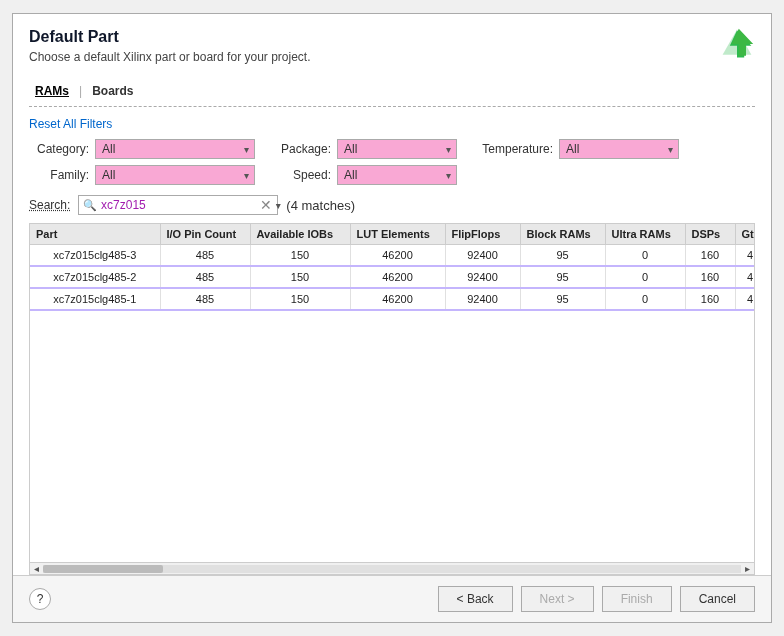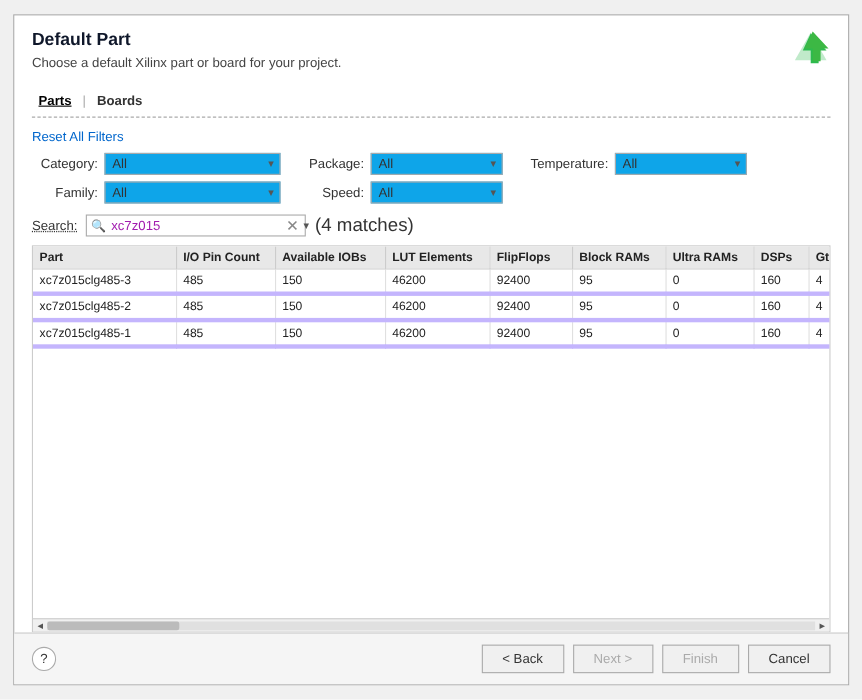--- a/index.html
+++ b/index.html
@@ -111,21 +111,21 @@
       right: 6px;
       top: 50%;
       transform: translateY(-50%);
       pointer-events: none;
       color: #555;
       font-size: 10px;
     }
     .select-wrapper select {
       width: 100%;
       border: 1px solid #aaa;
-      background: #0ea5e9;
+      background: #f9a8d4;
       font-size: 12px;
       padding: 2px 22px 2px 6px;
       appearance: none;
       -webkit-appearance: none;
       cursor: pointer;
       color: #333;
     }
     .search-row {
       display: flex;
       align-items: center;
@@ -164,21 +164,21 @@
       font-size: 14px;
       cursor: pointer;
       line-height: 1;
     }
     .search-dropdown {
       color: #555;
       font-size: 10px;
       cursor: pointer;
     }
     .match-count {
-      font-size: 17px;
+      font-size: 13px;
       color: #333;
       text-align: right;
     }
     .table-container {
       flex: 1;
       overflow: hidden;
       border: 1px solid #ccc;
       display: flex;
       flex-direction: column;
     }
@@ -193,21 +193,22 @@
       border-right: 1px solid #ccc;
       padding: 4px 6px;
       font-size: 11px;
       font-weight: bold;
       color: #222;
       text-align: left;
       white-space: nowrap;
       overflow: hidden;
     }
     .data-table tbody tr {
-      border-bottom: 4px solid #c4b5fd;
+      border-bottom: 2px solid #c4b5fd;
+      text-align: center;
     }
     .data-table tbody td {
       padding: 4px 6px;
       font-size: 11px;
       color: #222;
       border-right: 1px solid #e0e0e0;
       white-space: nowrap;
       overflow: hidden;
     }
     .col-part { width: 130px; }
@@ -315,21 +316,21 @@
   </div>
 
   <div class="dialog-header">
     <div class="dialog-title">Default Part</div>
     <div class="dialog-subtitle">Choose a default Xilinx part or board for your project.</div>
   </div>
 
   <div class="dialog-body">
 
     <div class="tabs">
-      <span class="tab active">Parts</span>
+      <span class="tab active">RAMs</span>
       <span class="tab-sep">|</span>
       <span class="tab">Boards</span>
     </div>
 
     <span class="reset-link">Reset All Filters</span>
 
     <div class="filters">
       <div class="filter-row">
         <div class="filter-group">
           <span class="filter-label">Category:</span>

